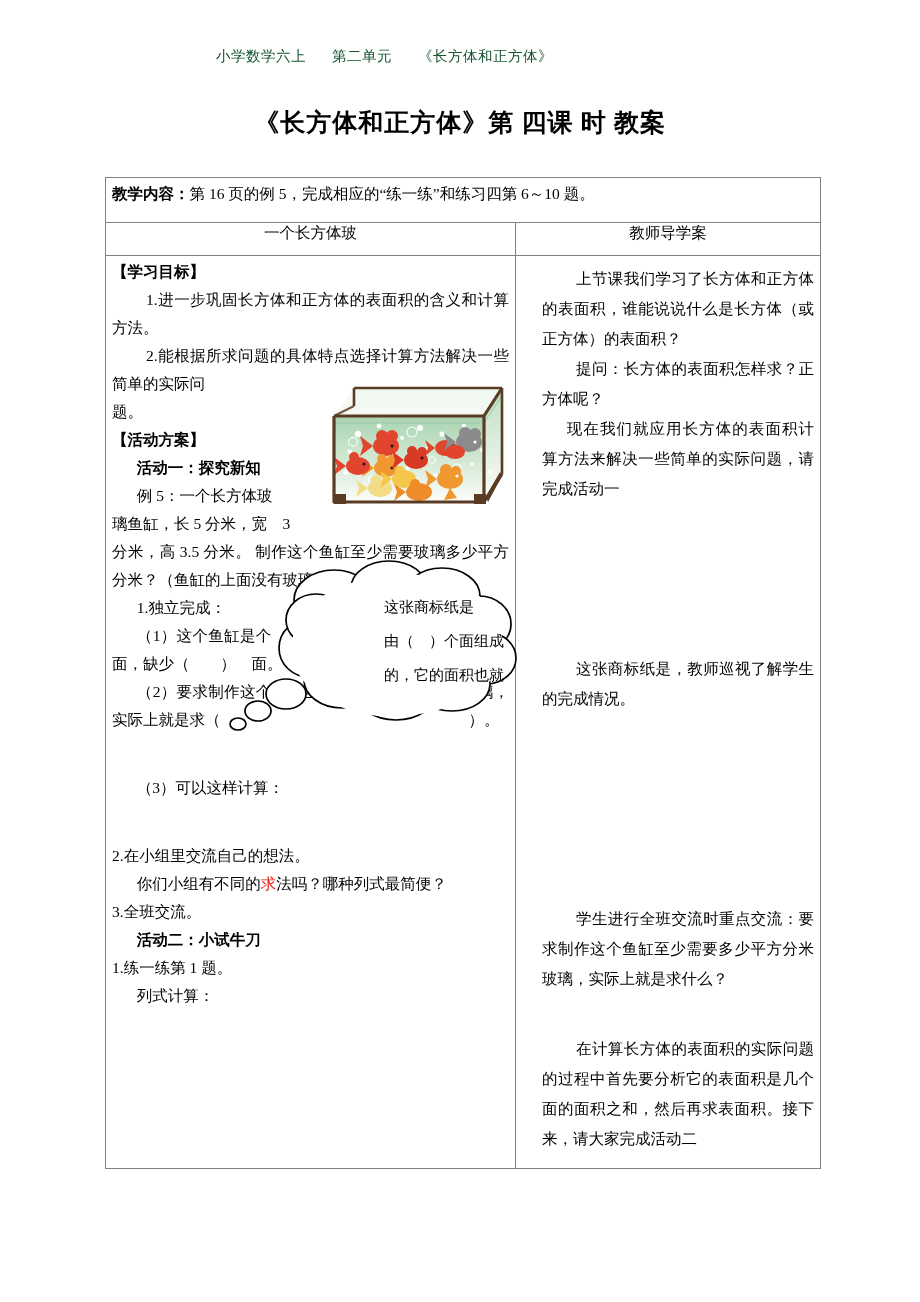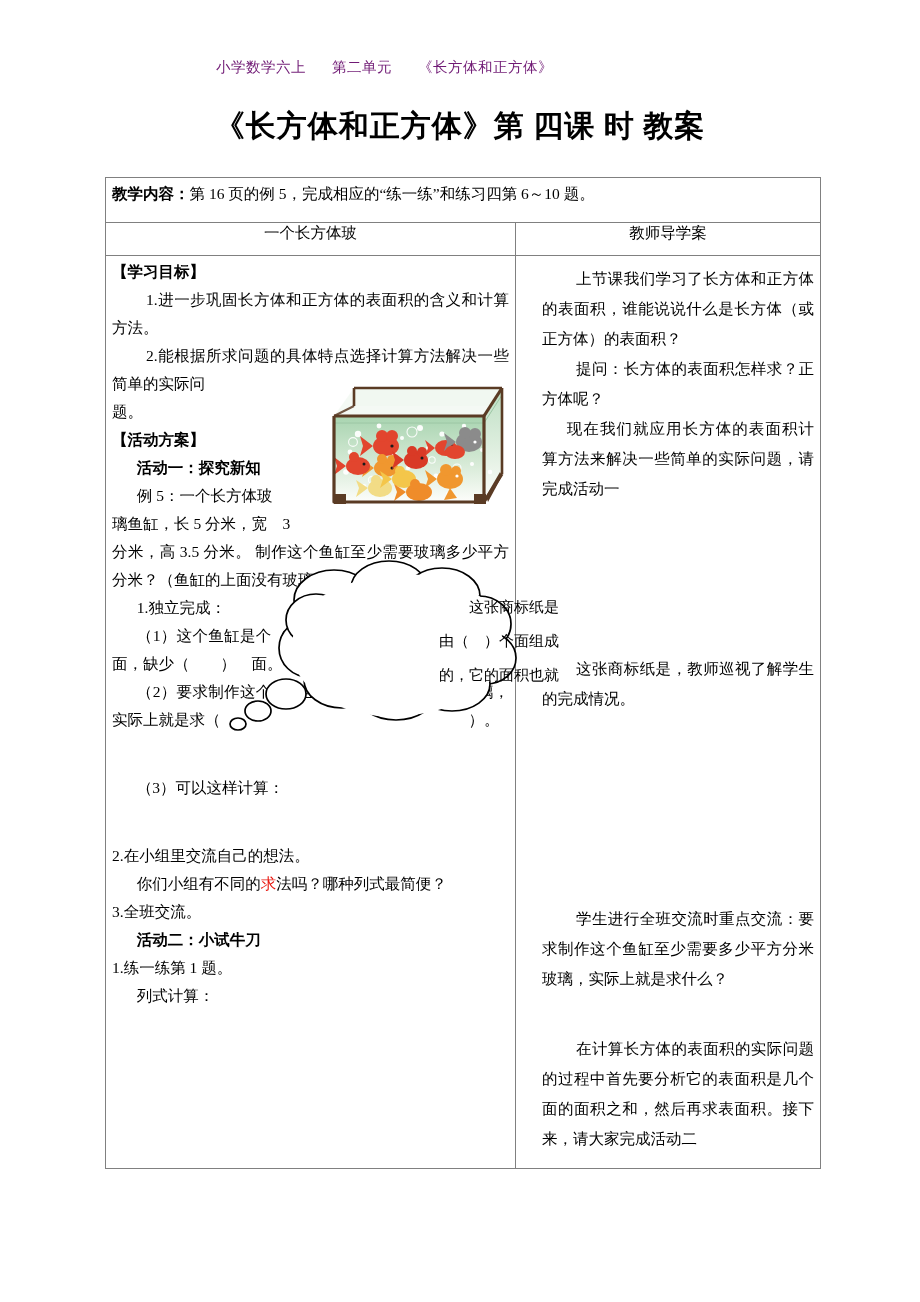--- a/index.html
+++ b/index.html
@@ -14,37 +14,37 @@
   #page {
     position: relative;
     width: 920px;
     height: 1302px;
     background: #ffffff;
     overflow: hidden;
   }
 
   .running-head {
     position: absolute;
-    top: 58px;
+    top: 47px;
     left: 0;
     width: 769px;
     text-align: center;
     font-size: 14.5px;
     letter-spacing: 0.5px;
-    color: #701a75;
+    color: #14532d;
   }
   .running-head .gap { display: inline-block; width: 26px; }
 
   .doc-title {
     position: absolute;
     top: 106px;
     left: 0;
     width: 920px;
     text-align: center;
-    font-size: 30px;
+    font-size: 25px;
     font-weight: bold;
     letter-spacing: 1px;
     color: #000;
   }
 
   
   .tbl {
     position: absolute;
     left: 105px;
     top: 177px;
@@ -120,21 +120,21 @@
     pointer-events: none;
   }
   .bubble-wrap svg { display: block; }
   .bubble-text {
     position: absolute;
     left: 160px;
     top: 32px;
     width: 175px;
     font-size: 15px;
     line-height: 34px;
-    text-align: right;
+    text-align: left;
     color: #000;
   }
 </style>
 </head>
 <body>
 
 <div id="page">
 
   <div class="running-head">
     <span>小学数学六上</span><span class="gap"></span><span>第二单元</span><span class="gap"></span><span>《长方体和正方体》</span>

